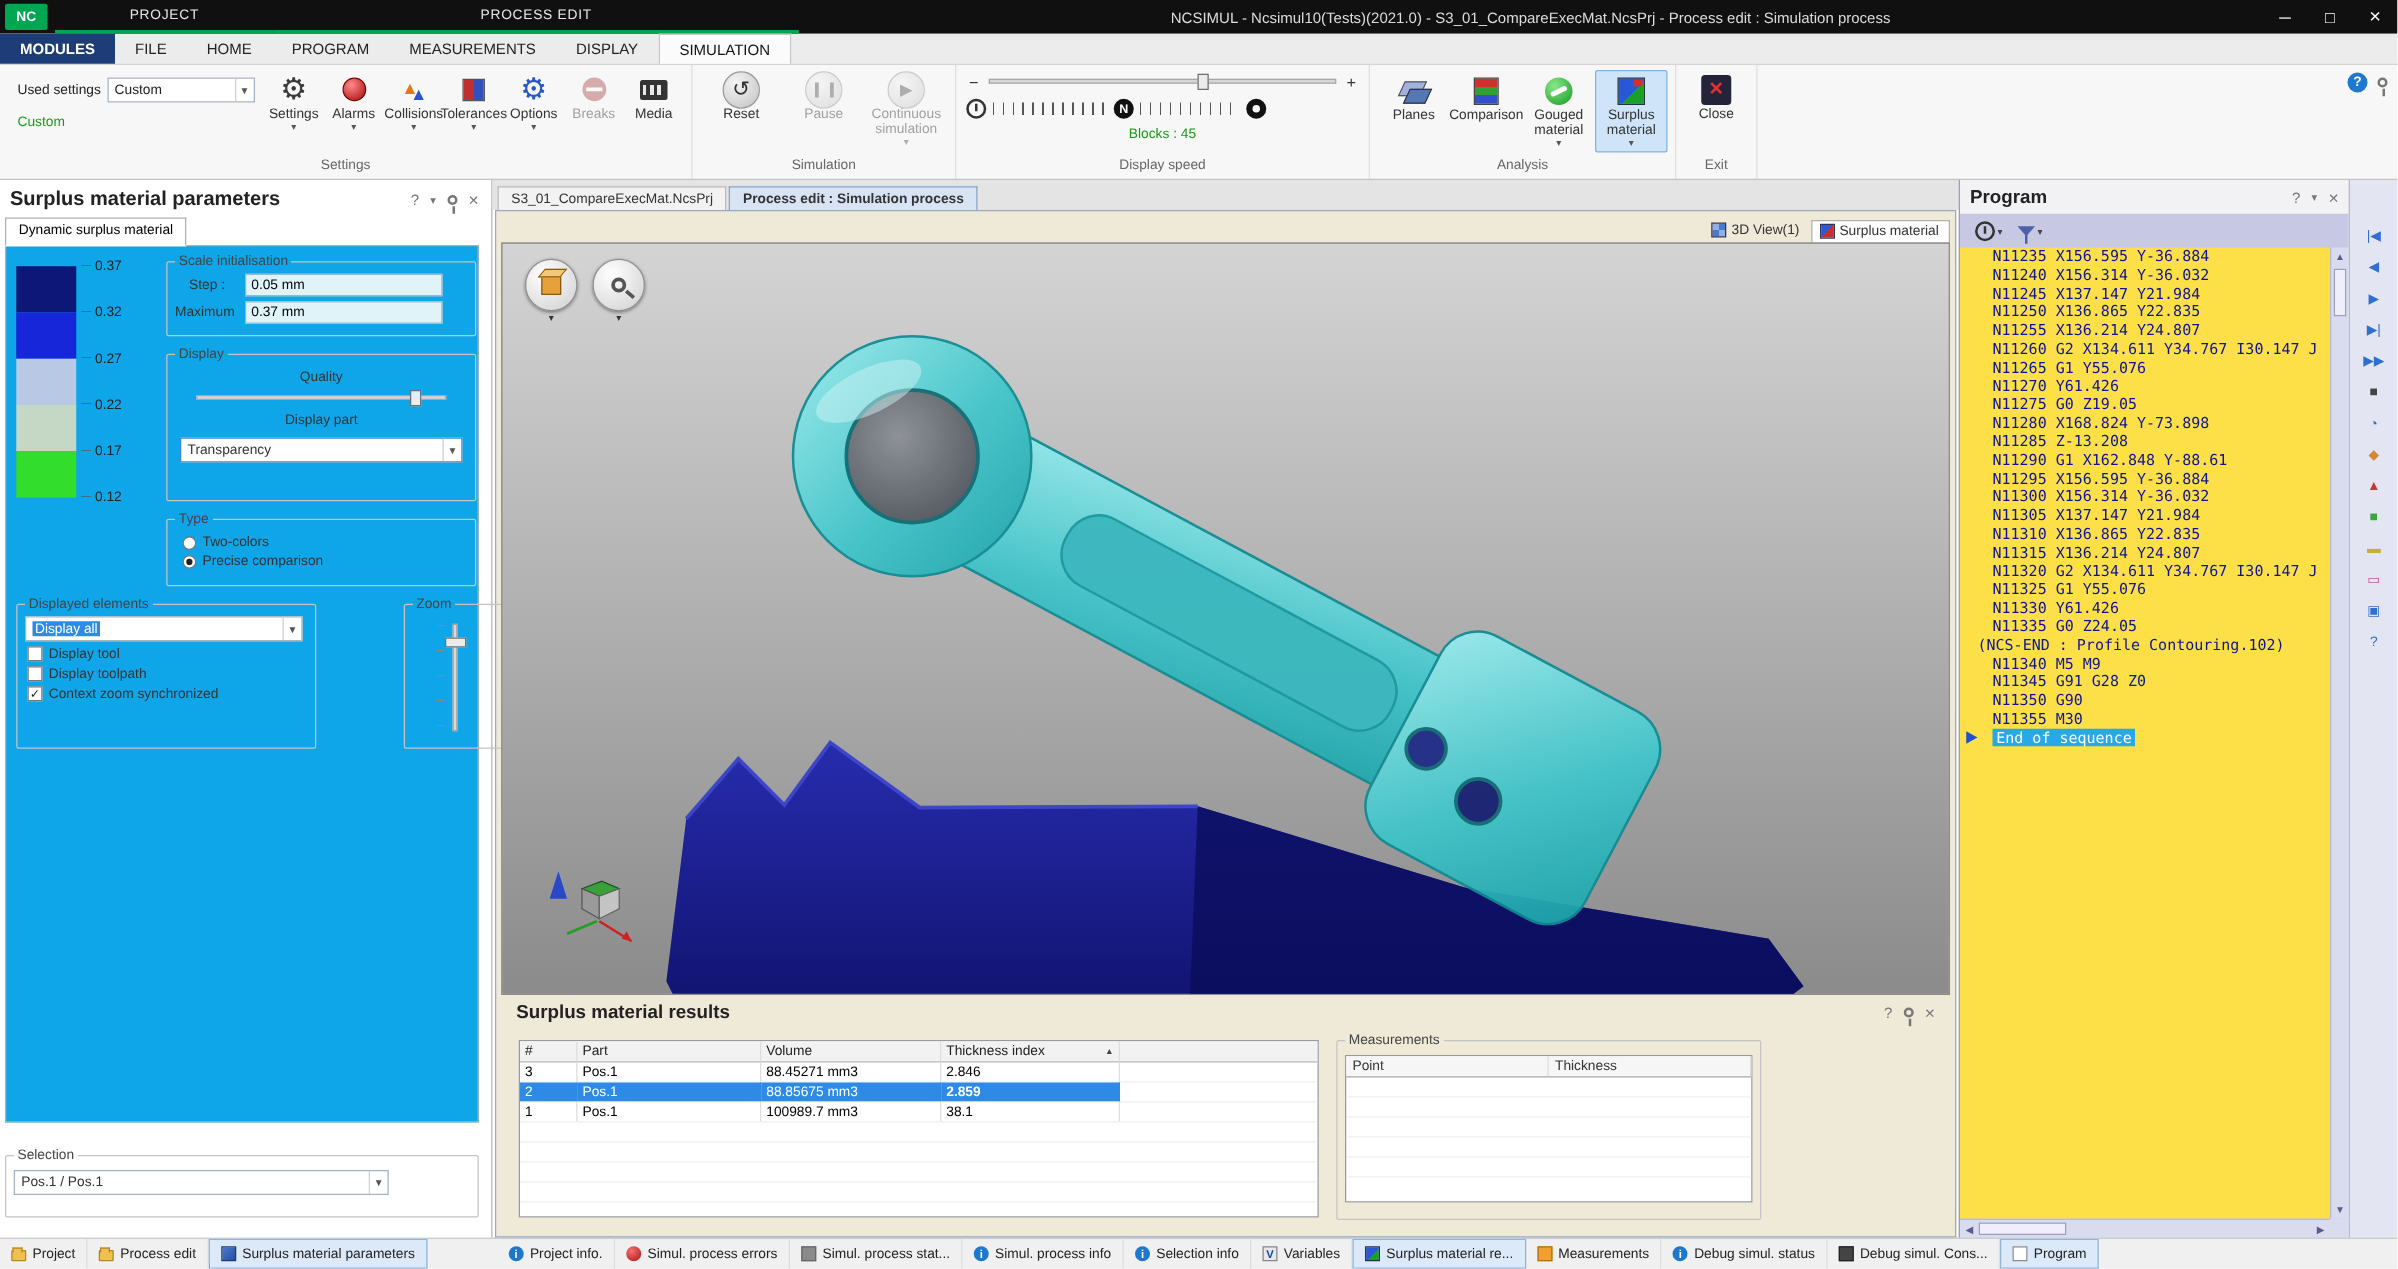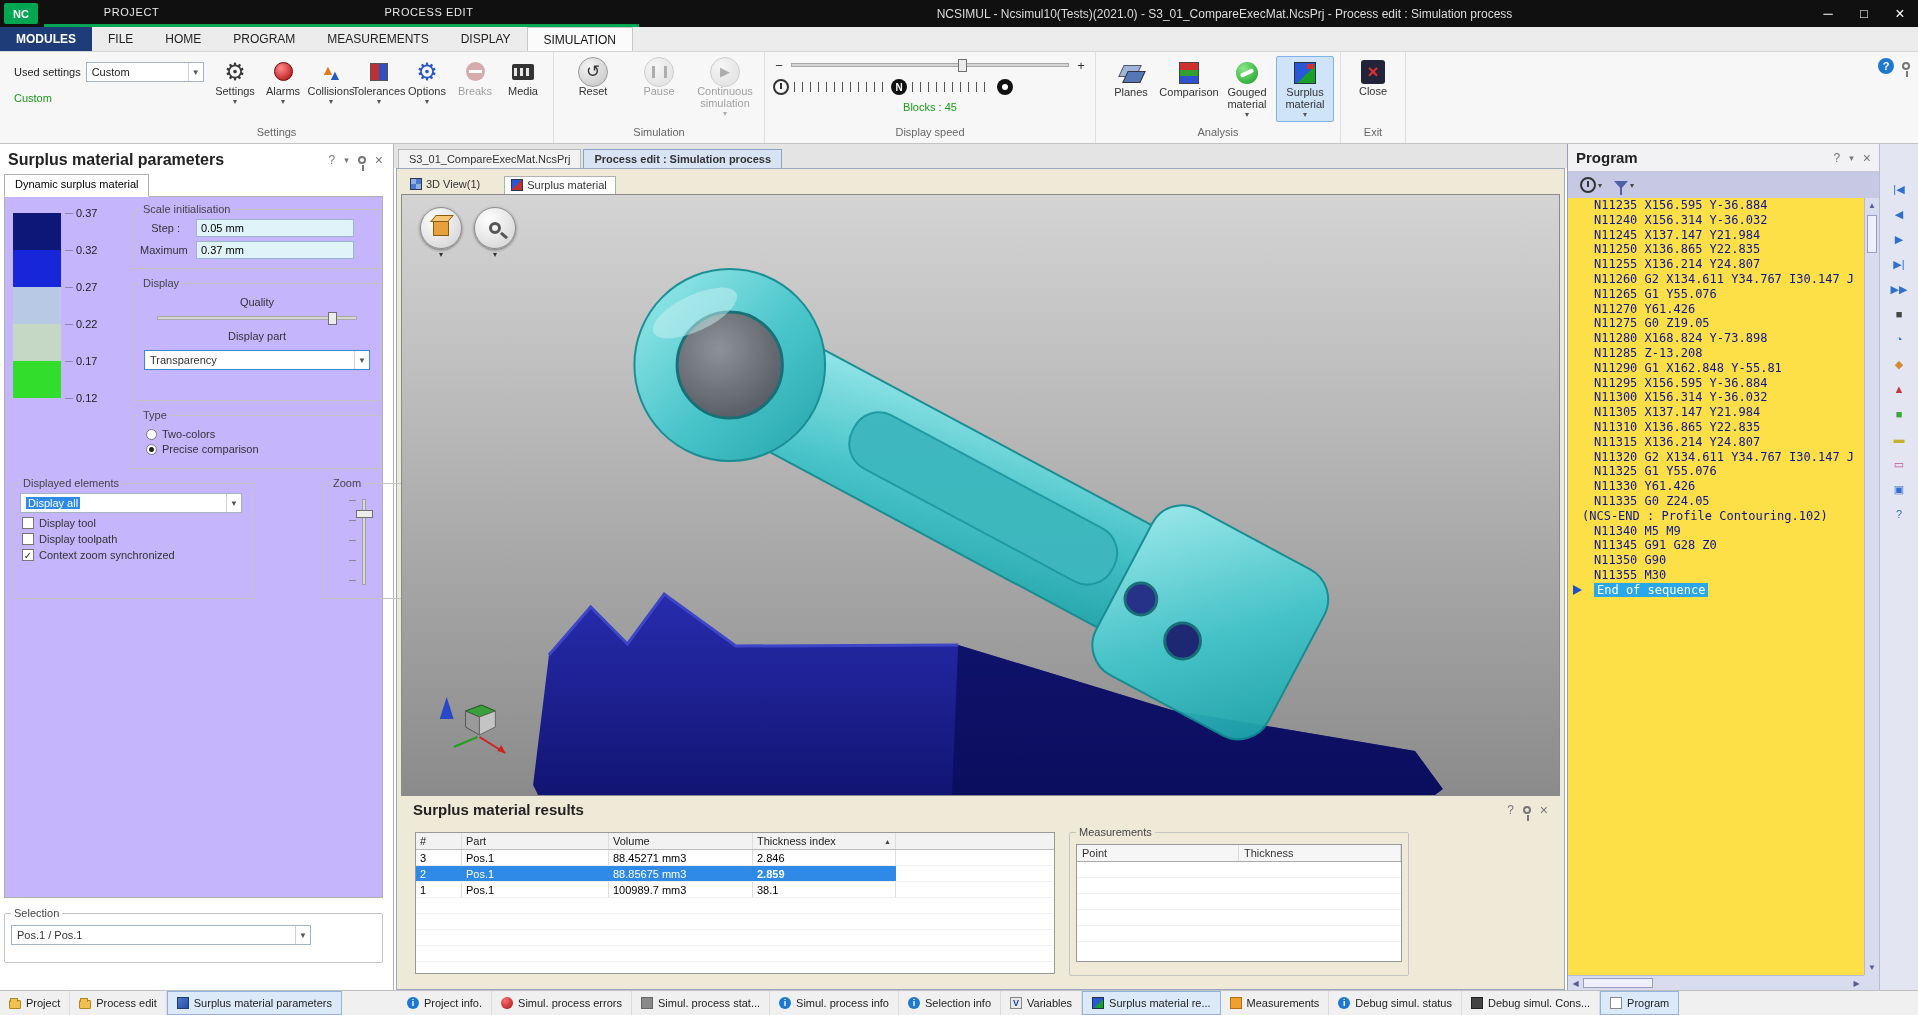--- a/index.html
+++ b/index.html
@@ -92,21 +92,21 @@
   
   .main { display:flex; height:846px; }
 
   
   .left-panel { width:394px; background:#fff; border-right:1px solid #b4b4b4; display:flex; flex-direction:column; }
   .panel-header { display:flex; align-items:center; padding:7px 10px 4px 8px; }
   .panel-title { font-size:16px; font-weight:bold; color:#222; flex:1; }
   .ph-icons { display:flex; gap:9px; align-items:center; color:#777; font-size:12px; }
   .tabrow { height:23px; display:flex; padding-left:4px; }
   .ltab { font-size:11px; padding:3px 10px; border:1px solid #b0b0b0; border-bottom:1px solid #fff; background:#fff; position:relative; top:1px; z-index:2; }
-  .dynbox { margin:0 10px 1px 4px; border:1px solid #b0b0b0; height:702px; position:relative; background:#c4b5fd; }
+  .dynbox { margin:0 10px 12px 4px; border:1px solid #b0b0b0; height:702px; position:relative; background:#0ea5e9; }
   .scale-wrap { position:absolute; left:8px; top:16px; width:112px; height:190px; }
   .swatches { position:absolute; left:0; top:0; width:48px; }
   .swatch { width:48px; height:37px; }
   .labels { position:absolute; left:52px; top:0; right:0; height:185px; }
   .scale-label { position:absolute; font-size:11px; color:#222; }
   .scale-label::before { content:"—"; font-size:8px; color:#555; margin-right:3px; vertical-align:2px; }
   fieldset { position:absolute; border:1px solid #c4c4c4; border-radius:2px; font-size:11px; color:#333; padding:4px 6px; }
   legend { font-size:11px; color:#444; padding:0 3px; }
   .fs-scaleinit { left:128px; top:6px; width:248px; height:66px; }
   .fs-row { display:flex; align-items:center; margin-bottom:4px; }
@@ -129,21 +129,21 @@
   .vticks { position:absolute; left:-14px; top:0; width:7px; height:86px; background:repeating-linear-gradient(180deg,#888 0 1px,transparent 1px 20px); }
   .fs-selection { position:static !important; margin:8px 10px 0 4px; height:56px; }
   .sel-combo { width:300px; margin-top:2px; }
 
   
   .center { flex:1; display:flex; flex-direction:column; min-width:0; }
   .doc-tabs { height:24px; background:#e4e4e4; display:flex; align-items:flex-end; padding-left:4px; gap:2px; }
   .doctab { font-size:11px; padding:3px 10px; border:1px solid #b8b8b8; border-bottom:none; background:#f2f2f2; color:#333; }
   .doctab.active { background:#d8e4f4; border-color:#8aa4c8; font-weight:bold; }
   .inner { flex:1; background:#efe9d8; border:1px solid #9aa8c0; margin:0 2px 0 2px; display:flex; flex-direction:column; padding:3px 4px; min-height:0; }
-  .view-tabs { height:22px; display:flex; align-items:flex-end; gap:15px; padding-left:2px; }
+  .view-tabs { height:22px; display:flex; align-items:flex-end; gap:0; padding-left:2px;justify-content:flex-end; }
   .viewtab { font-size:11px; padding:2px 8px 3px 6px; display:flex; align-items:center; gap:4px; color:#333; border:1px solid transparent; }
   .viewtab.active { background:#fff; border:1px solid #b0b0b0; border-bottom:none; }
   .vticon { width:12px; height:12px; display:inline-block; }
   .vt-0 { background:conic-gradient(#4a7ad0 0 25%, #8fb0e0 25% 50%, #4a7ad0 50% 75%, #8fb0e0 75%); border:1px solid #335; }
   .vt-1 { background:linear-gradient(135deg,#2858d8 50%,#c03030 50%); border:1px solid #335; }
   .viewport { flex:1; position:relative; border:1px solid #8a8a8a; min-height:0; background:#a8a8a8; }
   .viewport svg { position:absolute; inset:0; width:100%; height:100%; }
   .vp-overlay { position:absolute; left:18px; top:12px; display:flex; gap:12px; z-index:3; }
   .vp-btn-wrap { display:flex; flex-direction:column; align-items:center; }
   .vp-btn { width:42px; height:42px; border-radius:50%; background:radial-gradient(circle at 35% 30%, #ffffff, #cfcfcf); border:1px solid #8f8f8f; box-shadow:0 1px 3px rgba(0,0,0,.45); display:flex; align-items:center; justify-content:center; }
@@ -705,21 +705,21 @@
           <div class="gline">N11240 X156.314 Y-36.032</div>
           <div class="gline">N11245 X137.147 Y21.984</div>
           <div class="gline">N11250 X136.865 Y22.835</div>
           <div class="gline">N11255 X136.214 Y24.807</div>
           <div class="gline">N11260 G2 X134.611 Y34.767 I30.147 J</div>
           <div class="gline">N11265 G1 Y55.076</div>
           <div class="gline">N11270 Y61.426</div>
           <div class="gline">N11275 G0 Z19.05</div>
           <div class="gline">N11280 X168.824 Y-73.898</div>
           <div class="gline">N11285 Z-13.208</div>
-          <div class="gline">N11290 G1 X162.848 Y-55.81</div>
+          <div class="gline">N11290 G1 X162.848 Y-88.61</div>
           <div class="gline">N11295 X156.595 Y-36.884</div>
           <div class="gline">N11300 X156.314 Y-36.032</div>
           <div class="gline">N11305 X137.147 Y21.984</div>
           <div class="gline">N11310 X136.865 Y22.835</div>
           <div class="gline">N11315 X136.214 Y24.807</div>
           <div class="gline">N11320 G2 X134.611 Y34.767 I30.147 J</div>
           <div class="gline">N11325 G1 Y55.076</div>
           <div class="gline">N11330 Y61.426</div>
           <div class="gline">N11335 G0 Z24.05</div>
           <div class="gline comment">(NCS-END : Profile Contouring.102)</div>

